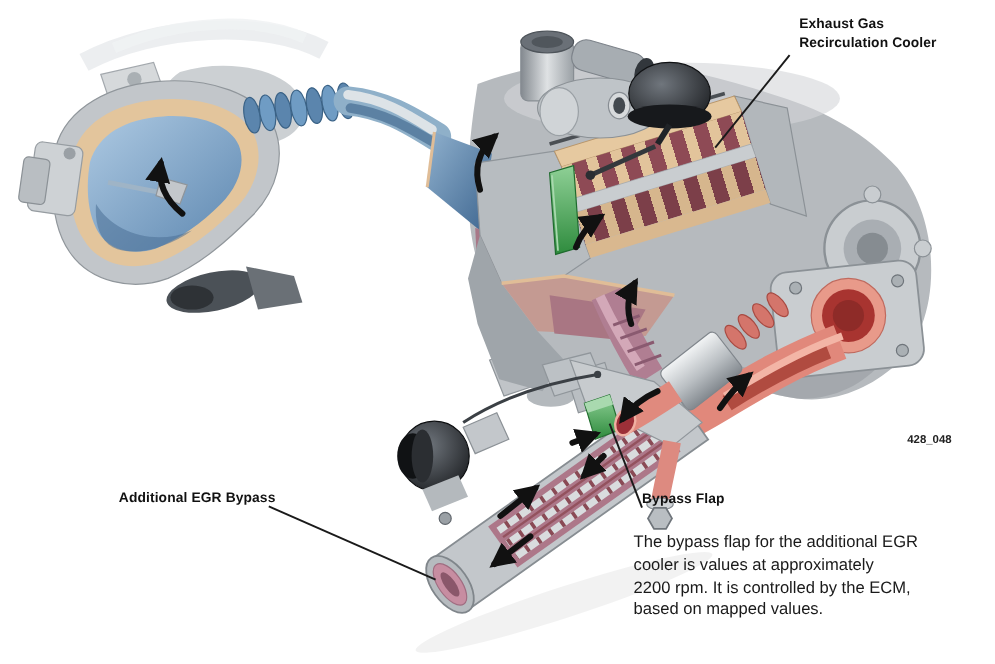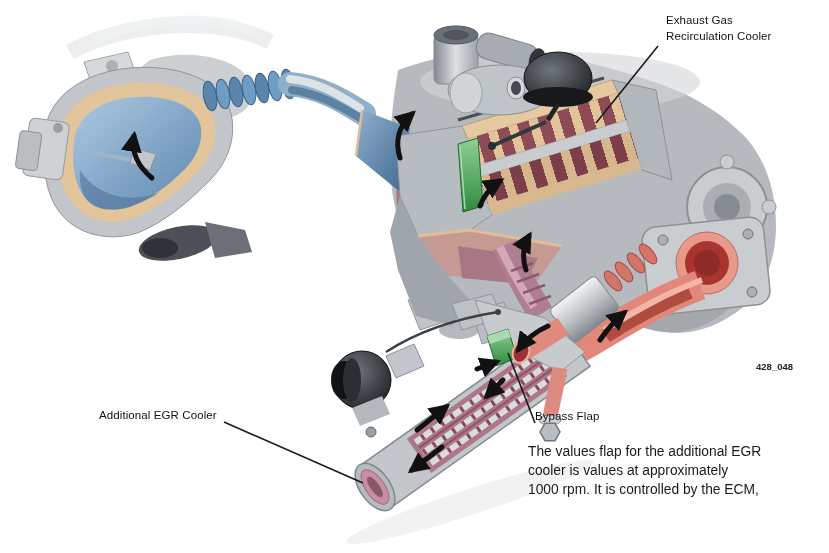--- a/index.html
+++ b/index.html
@@ -2,21 +2,21 @@
 <html><head>
 <meta charset="utf-8">
 <style>
   html,body{margin:0;padding:0;background:#ffffff;}
   .stage{
     position:relative;width:829px;height:553px;background:#ffffff;overflow:hidden;
     font-family:"Liberation Sans",sans-serif;color:#1a1a1a;
   }
   .illustration{position:absolute;left:0;top:0;}
   .callout{
-    position:absolute;font-weight:400;font-size:11.5px;line-height:16px;
+    position:absolute;font-weight:700;font-size:11.5px;line-height:16px;
     color:#111;letter-spacing:.1px;white-space:nowrap;
   }
   .figure-ref{
     position:absolute;left:756px;top:361px;font-weight:700;font-size:9.5px;color:#222;
   }
   .caption{
     position:absolute;left:528px;top:443px;font-size:13.8px;line-height:18.8px;
     color:#1a1a1a;font-weight:400;
   }
   .caption div{white-space:nowrap;}
@@ -273,25 +273,26 @@
       <line x1="224" y1="422" x2="363" y2="483"></line>
       <line x1="508" y1="353" x2="535" y2="423"></line>
     </g>
   </svg>
 
   <div class="callout lbl-egr">
     <div>Exhaust Gas</div>
     <div>Recirculation Cooler</div>
   </div>
 
-  <div class="callout lbl-add">Additional EGR Cooler</div>
+  <div class="callout lbl-add">Additional EGR Bypass</div>
 
   <div class="callout lbl-byp">Bypass Flap</div>
 
   <div class="figure-ref">428_048</div>
 
   <div class="caption">
-    <div>The values flap for the additional EGR</div>
+    <div>The bypass flap for the additional EGR</div>
     <div>cooler is values at approximately</div>
-    <div>1000 rpm. It is controlled by the ECM,</div>
+    <div>2200 rpm. It is controlled by the ECM,</div>
+    <div>based on mapped values.</div>
   </div>
 
 </div>
 
 </body></html>

